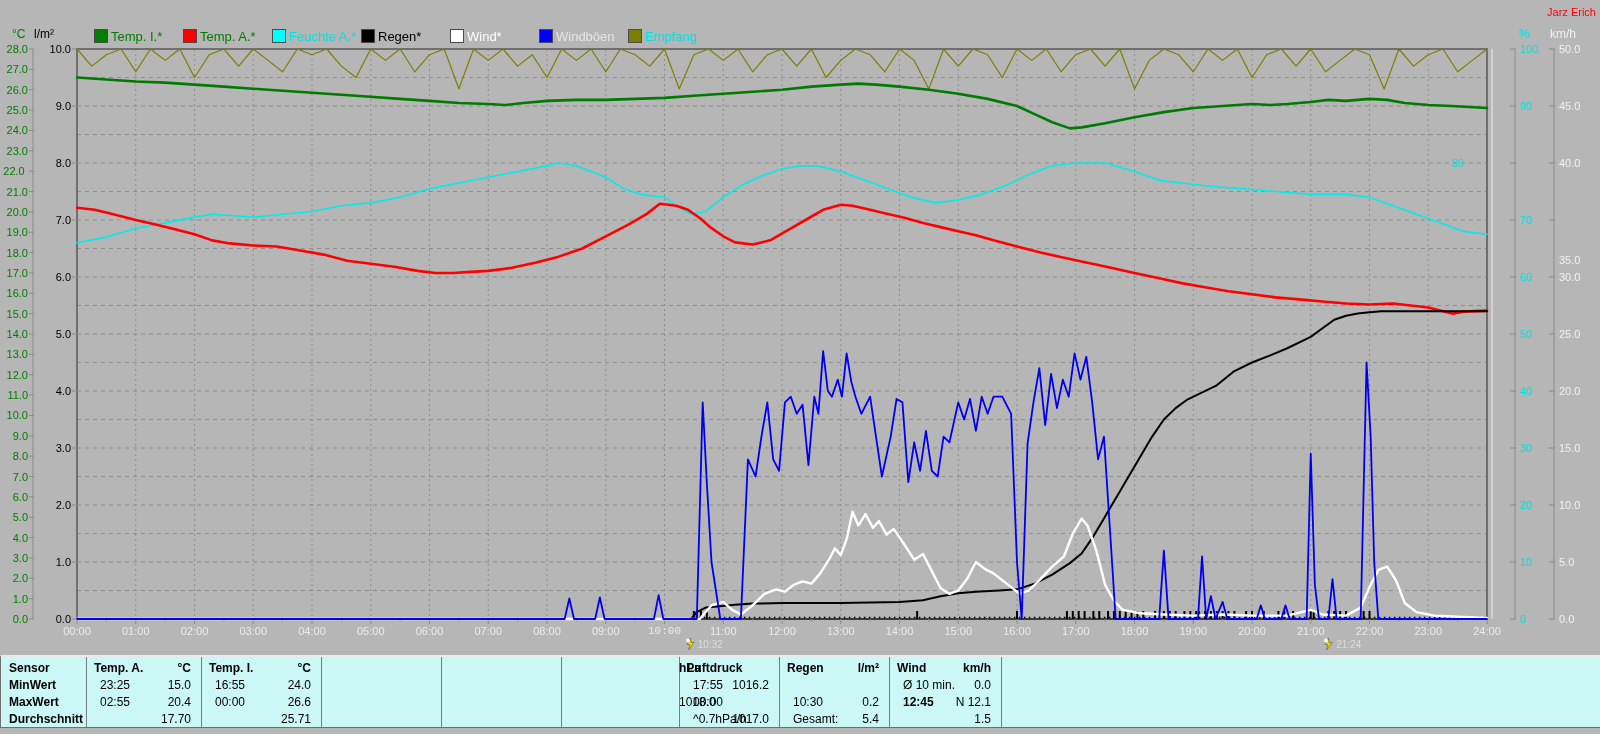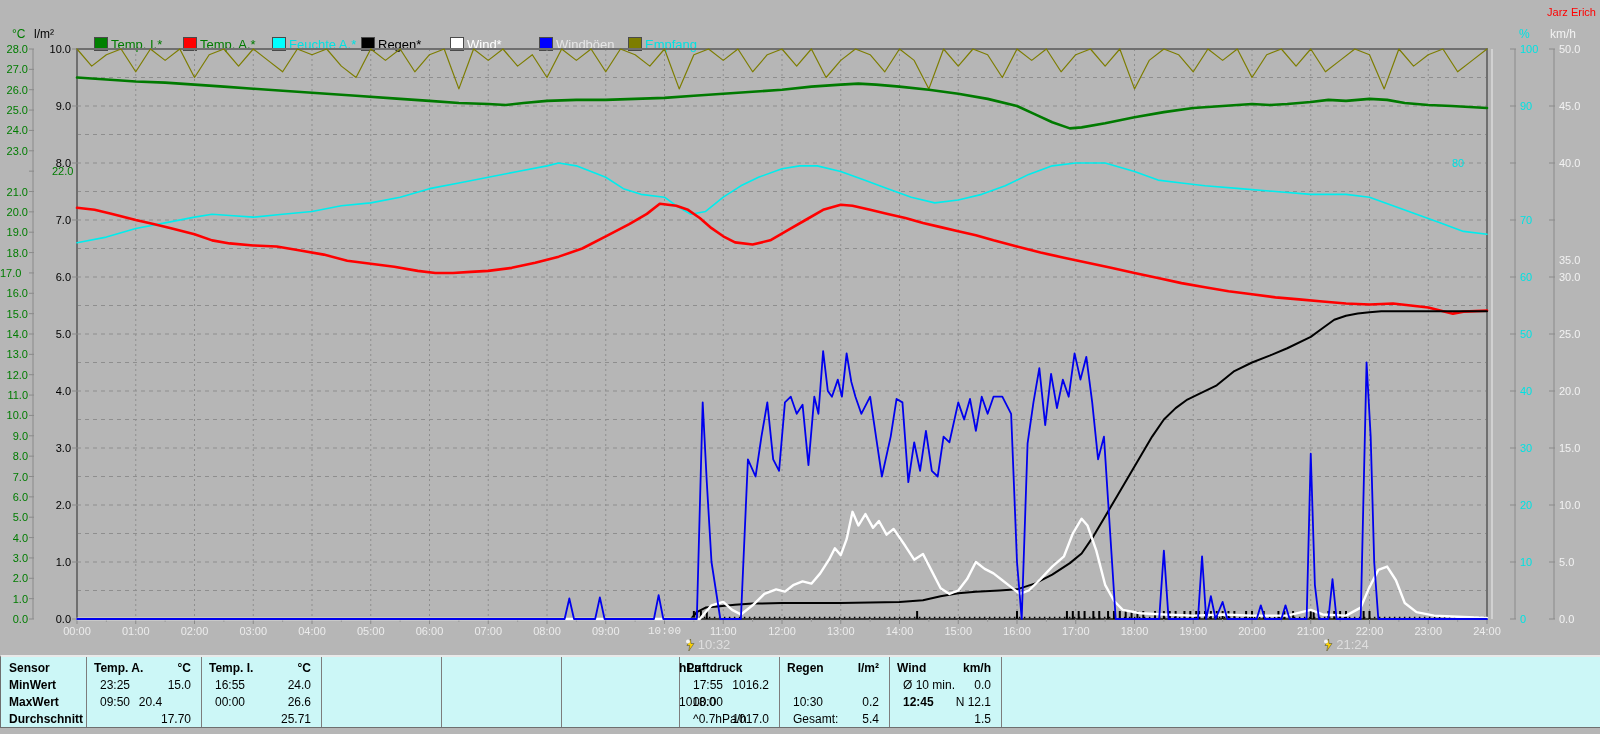--- a/index.html
+++ b/index.html
@@ -3,27 +3,27 @@
 <meta charset="utf-8">
 <style>
   html,body{margin:0;padding:0;background:#b6b6b6;}
   #screen{position:relative;width:1600px;height:734px;background:#b6b6b6;overflow:hidden;
           font-family:"Liberation Sans",sans-serif;-webkit-font-smoothing:none;}
   .lbl{position:absolute;white-space:nowrap;line-height:13px;}
   #page-title{left:0;right:0;top:7px;text-align:center;color:#ffffff;font-size:15px;}
   #author{right:4px;top:6px;color:#ff0000;font-size:11px;}
   .unit{font-size:12px;}
   #legend{position:absolute;left:0;top:28px;height:16px;width:1600px;}
-  .legend-item{position:absolute;top:8px;height:14px;}
+  .legend-item{position:absolute;top:0;height:14px;}
   .swatch{position:absolute;left:0;top:1px;width:12px;height:12px;border:1px solid #4a4a4a;}
   .legend-text{position:absolute;left:17px;top:1px;font-size:13px;}
   .ylab{font-size:11px;}
   .xlab{font-size:11px;color:#ececec;text-align:center;width:44px;}
   #chart-svg{position:absolute;left:0;top:0;}
-  .marker{position:absolute;height:13px;color:#dedede;font-size:13px;}
+  .marker{position:absolute;height:13px;color:#dedede;font-size:10px;}
   .marker svg{vertical-align:-2px;}
   #summary-table{position:absolute;left:0;top:655px;width:1599px;height:70px;background:#ccf7f7;
                  border:1px solid #6f6f6f;border-top:2px solid #e9e9e9;}
   .tcell{position:absolute;font-size:12px;color:#000;line-height:14px;white-space:nowrap;}
   .tbold{font-weight:bold;}
   .tsep{position:absolute;top:0;bottom:0;width:1px;background:#7d7d7d;}
 </style>
 </head>
 <body>
 
@@ -303,26 +303,26 @@
       </g>
     </svg>
 
   <div id="ylabels">
       <div class="lbl ylab" style="left: 0px; width: 28px; text-align: right; top: 43px; color: rgb(0, 124, 0);">28.0</div>
       <div class="lbl ylab" style="left: 0px; width: 28px; text-align: right; top: 63.3571px; color: rgb(0, 124, 0);">27.0</div>
       <div class="lbl ylab" style="left: 0px; width: 28px; text-align: right; top: 83.7143px; color: rgb(0, 124, 0);">26.0</div>
       <div class="lbl ylab" style="left: 0px; width: 28px; text-align: right; top: 104.071px; color: rgb(0, 124, 0);">25.0</div>
       <div class="lbl ylab" style="left: 0px; width: 28px; text-align: right; top: 124.429px; color: rgb(0, 124, 0);">24.0</div>
       <div class="lbl ylab" style="left: 0px; width: 28px; text-align: right; top: 144.786px; color: rgb(0, 124, 0);">23.0</div>
-      <div class="lbl ylab" style="left: 16px; width: 28px; text-align: left; top: 165.143px; color: rgb(0, 124, 0); padding-left: 36px;">22.0</div>
+      <div class="lbl ylab" style="left: 0px; width: 28px; text-align: center; top: 165.143px; color: rgb(0, 124, 0);">22.0</div>
       <div class="lbl ylab" style="left: 0px; width: 28px; text-align: right; top: 185.5px; color: rgb(0, 124, 0);">21.0</div>
       <div class="lbl ylab" style="left: 0px; width: 28px; text-align: right; top: 205.857px; color: rgb(0, 124, 0);">20.0</div>
       <div class="lbl ylab" style="left: 0px; width: 28px; text-align: right; top: 226.214px; color: rgb(0, 124, 0);">19.0</div>
       <div class="lbl ylab" style="left: 0px; width: 28px; text-align: right; top: 246.571px; color: rgb(0, 124, 0);">18.0</div>
-      <div class="lbl ylab" style="left: 0px; width: 28px; text-align: left; top: 266.929px; color: rgb(0, 124, 0);">17.0</div>
+      <div class="lbl ylab" style="left: 0px; width: 28px; text-align: right; top: 266.929px; color: rgb(0, 124, 0);">17.0</div>
       <div class="lbl ylab" style="left: 0px; width: 28px; text-align: right; top: 287.286px; color: rgb(0, 124, 0);">16.0</div>
       <div class="lbl ylab" style="left: 0px; width: 28px; text-align: right; top: 307.643px; color: rgb(0, 124, 0);">15.0</div>
       <div class="lbl ylab" style="left: 0px; width: 28px; text-align: right; top: 328px; color: rgb(0, 124, 0);">14.0</div>
       <div class="lbl ylab" style="left: 0px; width: 28px; text-align: right; top: 348.357px; color: rgb(0, 124, 0);">13.0</div>
       <div class="lbl ylab" style="left: 0px; width: 28px; text-align: right; top: 368.714px; color: rgb(0, 124, 0);">12.0</div>
       <div class="lbl ylab" style="left: 0px; width: 28px; text-align: right; top: 389.071px; color: rgb(0, 124, 0);">11.0</div>
       <div class="lbl ylab" style="left: 0px; width: 28px; text-align: right; top: 409.429px; color: rgb(0, 124, 0);">10.0</div>
       <div class="lbl ylab" style="left: 0px; width: 28px; text-align: right; top: 429.786px; color: rgb(0, 124, 0);">9.0</div>
       <div class="lbl ylab" style="left: 0px; width: 28px; text-align: right; top: 450.143px; color: rgb(0, 124, 0);">8.0</div>
       <div class="lbl ylab" style="left: 0px; width: 28px; text-align: right; top: 470.5px; color: rgb(0, 124, 0);">7.0</div>
@@ -416,22 +416,22 @@
       <div class="tsep" style="left: 888px;"></div>
       <div class="tsep" style="left: 1000px;"></div>
       <div class="tcell tbold" style="left: 8px; top: 4px;">Sensor</div>
       <div class="tcell tbold" style="left: 8px; top: 21px;">MinWert</div>
       <div class="tcell tbold" style="left: 8px; top: 38px;">MaxWert</div>
       <div class="tcell tbold" style="left: 8px; top: 55px;">Durchschnitt</div>
       <div class="tcell tbold" style="left: 93px; top: 4px;">Temp. A.</div>
       <div class="tcell tbold" style="left: 85px; width: 105px; text-align: right; top: 4px;">°C</div>
       <div class="tcell" style="left: 99px; top: 21px;">23:25</div>
       <div class="tcell" style="left: 85px; width: 105px; text-align: right; top: 21px;">15.0</div>
-      <div class="tcell" style="left: 99px; top: 38px;">09:50</div>
-      <div class="tcell" style="left: 97px; width: 105px; text-align: center; top: 38px;">20.4</div>
+      <div class="tcell" style="left: 99px; top: 38px;">02:55</div>
+      <div class="tcell" style="left: 85px; width: 105px; text-align: right; top: 38px;">20.4</div>
       <div class="tcell" style="left: 85px; width: 105px; text-align: right; top: 55px;">17.70</div>
       <div class="tcell tbold" style="left: 208px; top: 4px;">Temp. I.</div>
       <div class="tcell tbold" style="left: 200px; width: 110px; text-align: right; top: 4px;">°C</div>
       <div class="tcell" style="left: 214px; top: 21px;">16:55</div>
       <div class="tcell" style="left: 200px; width: 110px; text-align: right; top: 21px;">24.0</div>
       <div class="tcell" style="left: 214px; top: 38px;">00:00</div>
       <div class="tcell" style="left: 200px; width: 110px; text-align: right; top: 38px;">26.6</div>
       <div class="tcell" style="left: 200px; width: 110px; text-align: right; top: 55px;">25.71</div>
       <div class="tcell tbold" style="left: 686px; top: 4px;">Luftdruck</div>
       <div class="tcell tbold" style="left: 678px; width: 90px; top: 4px;">hPa</div>

